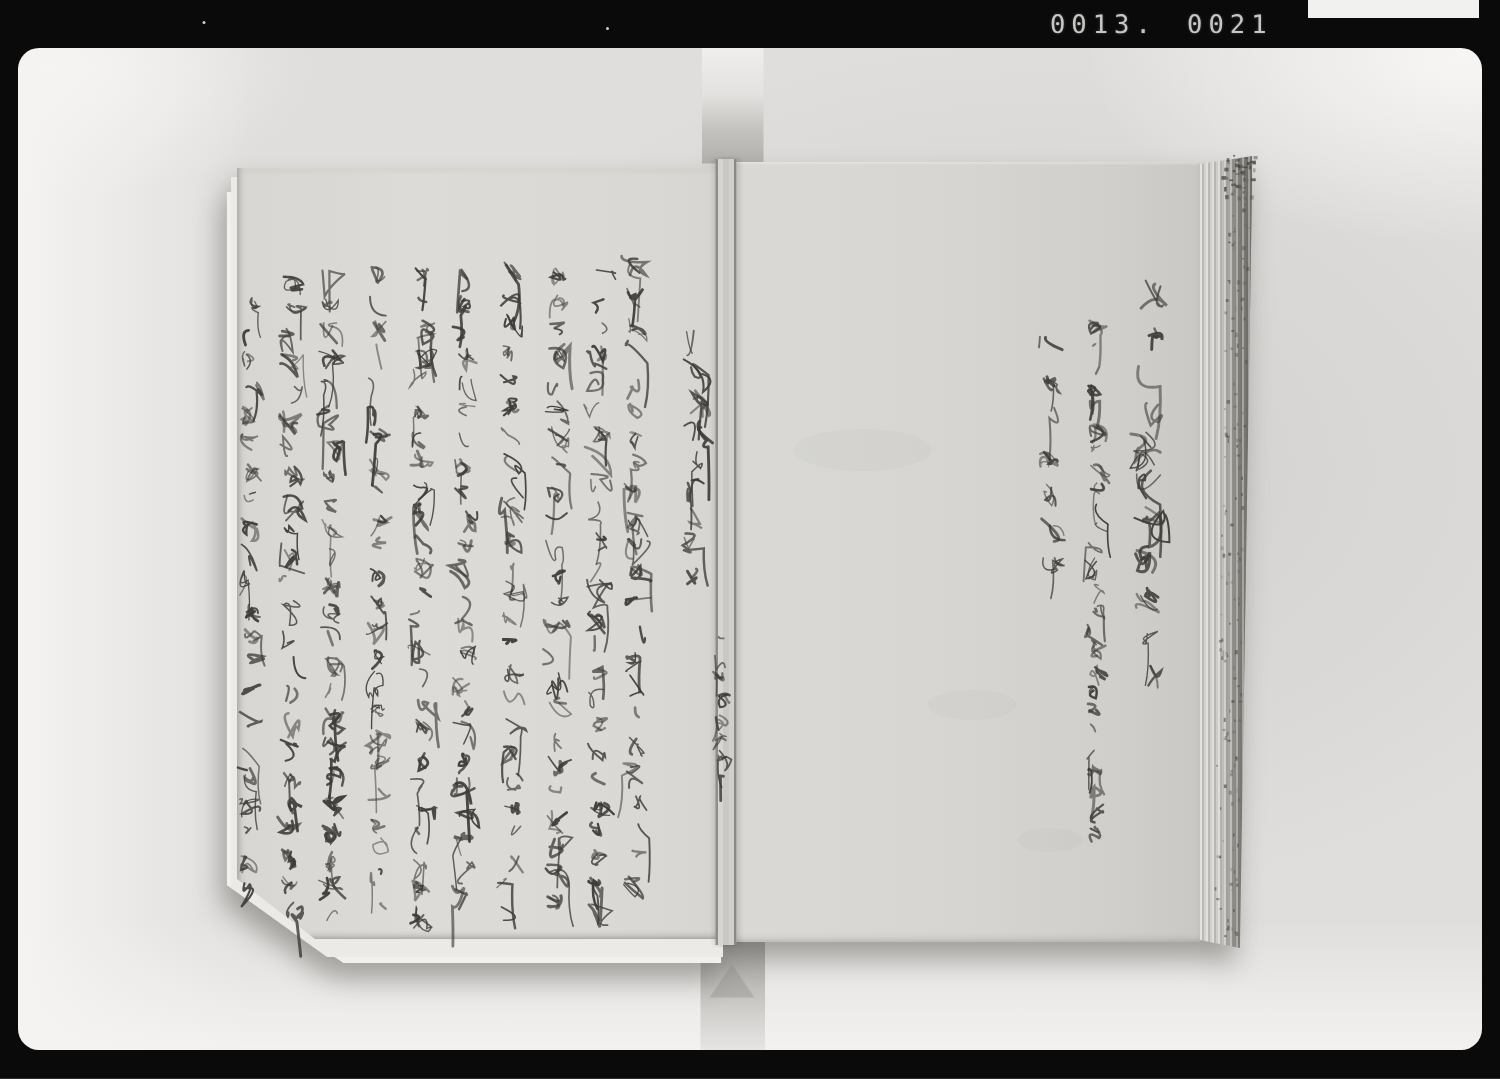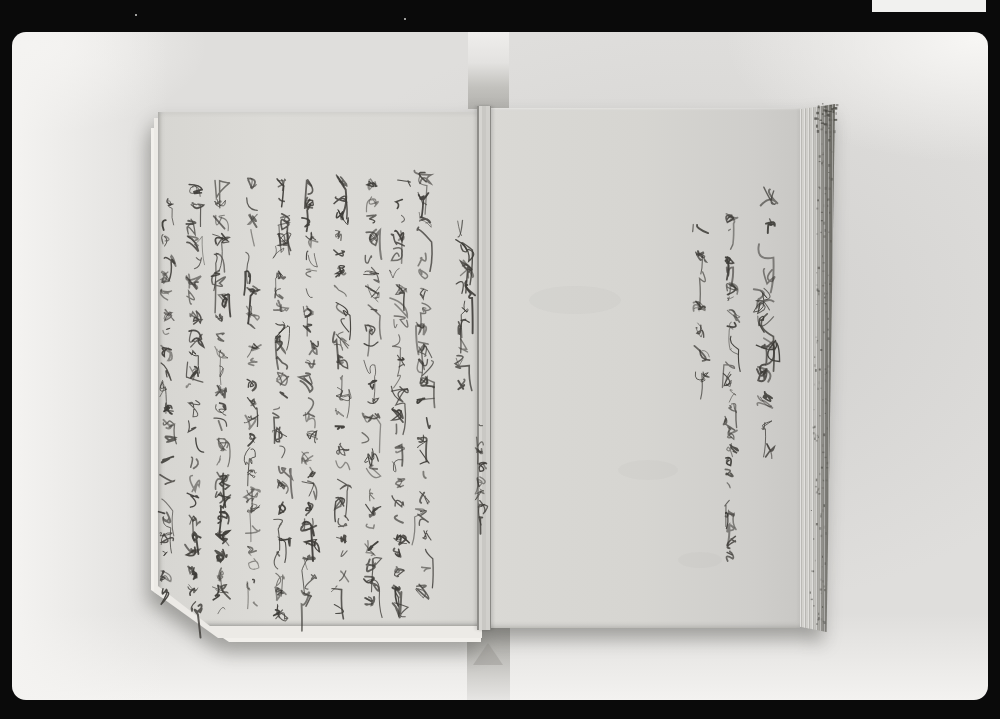--- a/index.html
+++ b/index.html
@@ -61,20 +61,21 @@
   
   .ink-svg{position:absolute;left:0;top:0;z-index:5;pointer-events:none;}
 </style>
 </head>
 <body>
 
 <div class="stage">
 
   <div class="top-tab"></div>
 
+  <div class="frame-counter">0013. 0021</div>
 
   <div class="dust" style="left:135px;top:14px;width:2px;height:2px;"></div>
   <div class="dust" style="left:404px;top:18px;width:2px;height:2px;"></div>
 
   <div class="photo">
 
     <div class="strap-top"></div>
     <div class="strap-bottom">
       <div class="fold"></div>
     </div>

